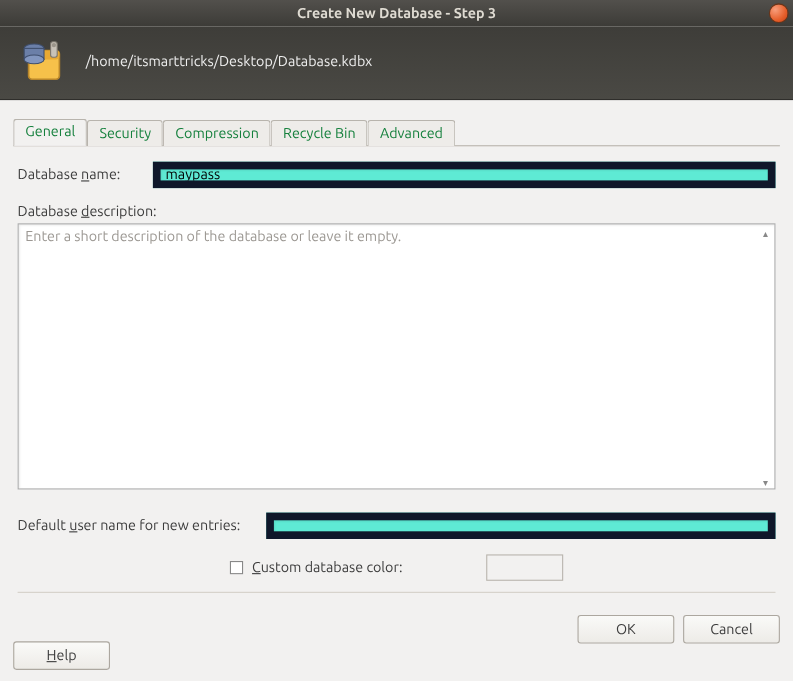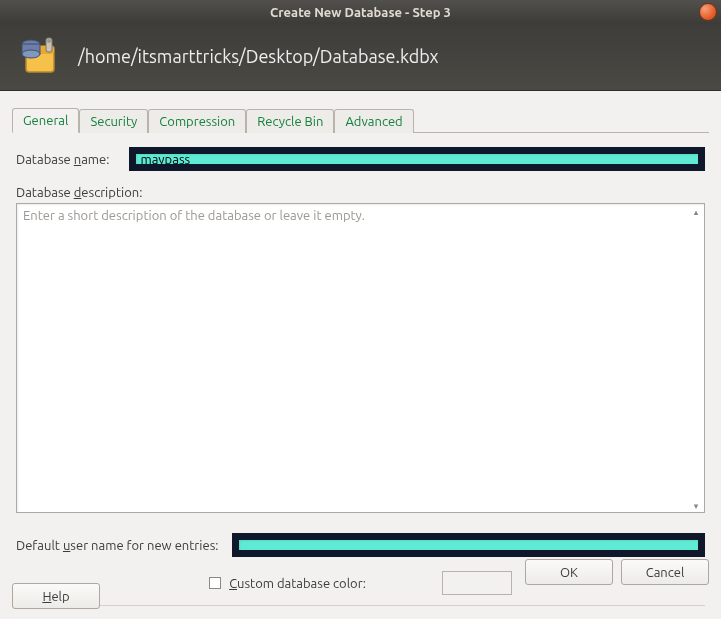--- a/index.html
+++ b/index.html
@@ -46,21 +46,21 @@
       color: #fff;
       border-bottom: 1px solid #2f2e2b;
     }
     .header-icon { width: 48px; height: 48px; flex-shrink: 0; }
     .header-text h1 {
       font-size: 22px;
       font-weight: bold;
       margin-bottom: 2px;
     }
     .header-text .path {
-      font-size: 18px;
+      font-size: 13px;
       color: #eee;
     }
     .content {
       padding: 8px 12px 0 12px;
     }
     .tabs {
       display: flex;
       align-items: flex-end;
       border-bottom: none;
       margin-top: 8px;
@@ -85,40 +85,41 @@
       font-weight: normal;
     }
     .tab-body {
       border-top: 1px solid #b8b4ad;
       padding: 14px 4px 0 4px;
     }
     .form-row {
       display: flex;
       align-items: center;
       margin-bottom: 14px;
+      gap: 10px;
     }
     .form-row label {
       white-space: nowrap;
       font-size: 13px;
       color: #3c3c3c;
     }
     .underline { text-decoration: underline; }
     input[type="text"] {
       flex: 1;
       height: 24px;
       border: 7px solid #0f172a;
       background: #5eead4;
       padding: 2px 4px;
       font-size: 13px;
       font-family: inherit;
       box-shadow: inset 1px 1px 2px rgba(0,0,0,0.08);
     }
     textarea {
       width: 100%;
-      height: 310px;
+      height: 242px;
       border: 1px solid #aaa;
       background: #fff;
       padding: 4px 6px;
       font-size: 13px;
       font-family: inherit;
       resize: none;
       box-shadow: inset 1px 1px 2px rgba(0,0,0,0.08);
       color: #3c3c3c;
     }
     textarea::placeholder { color: #9c9893; }

